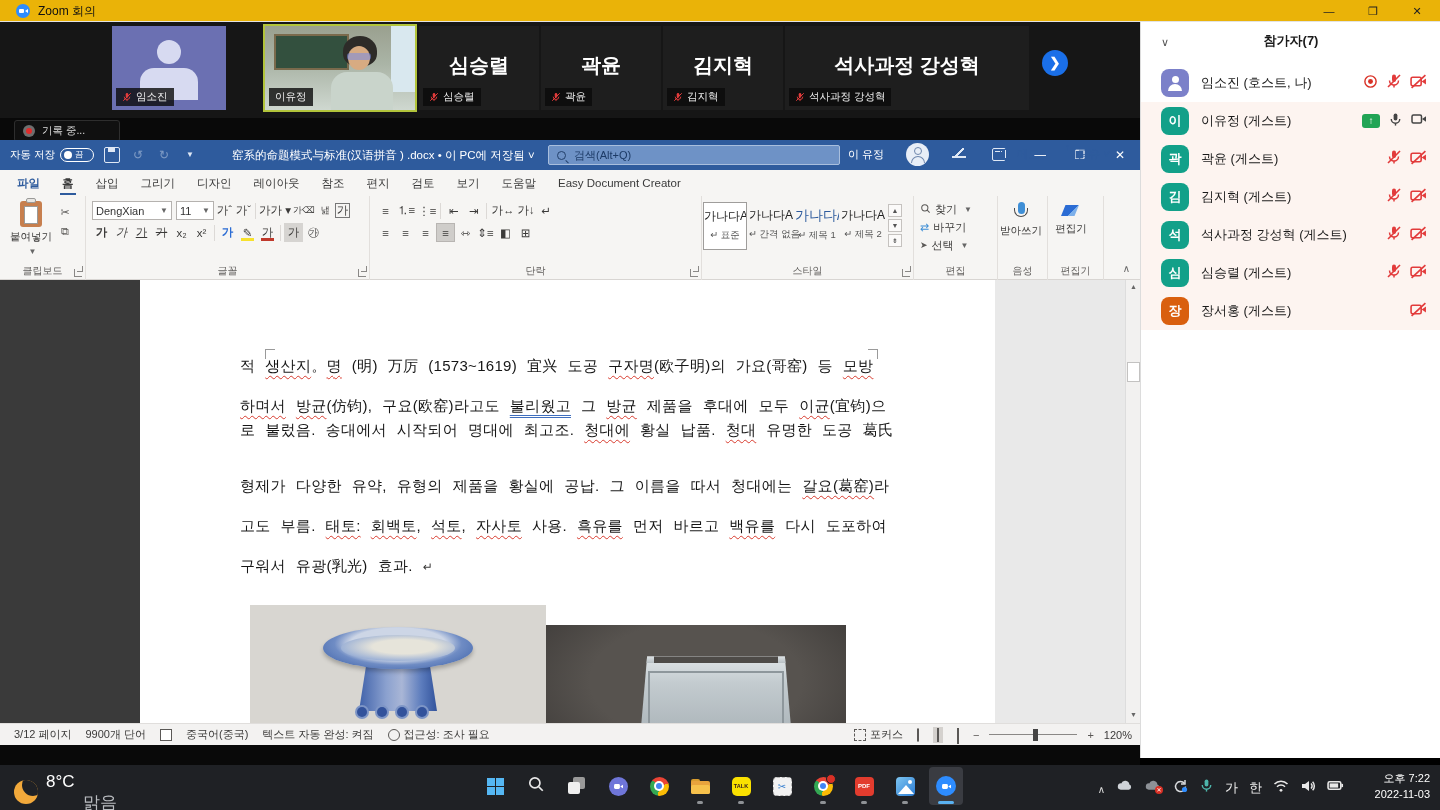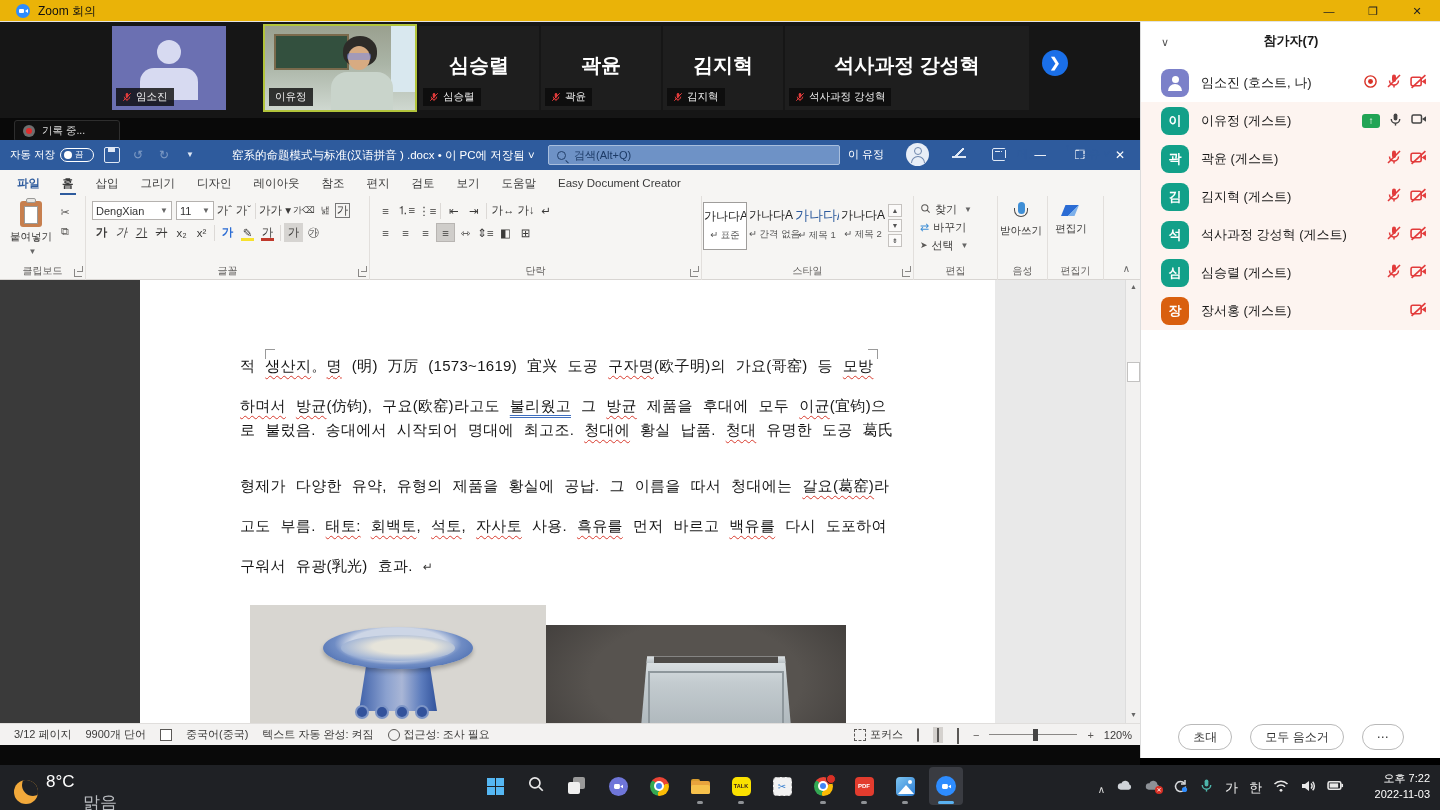--- a/index.html
+++ b/index.html
@@ -714,25 +714,20 @@
           <div class="p-name">장서홍 (게스트)</div>
           <div class="p-icons">
             <span><svg width="17" height="17" viewBox="0 0 16 16">
                 <rect x="1" y="4" width="9.5" height="8" rx="1.5" fill="none" stroke="#e23b3b" stroke-width="1.5"></rect>
                 <path d="M11 8l4-2.8v5.6z" fill="#e23b3b"></path>
                 <line x1="1.5" y1="14" x2="14.5" y2="2" stroke="#e23b3b" stroke-width="1.6"></line>
               </svg></span>
           </div>
         </div>
       </div>
-    <div class="p-footer" id="pFooter">
-        <button class="pf-btn">초대</button>
-        <button class="pf-btn">모두 음소거</button>
-        <button class="pf-btn">⋯</button>
-      </div>
   </div>
 
   <div class="abs taskbar">
     <div class="weather">
       <span class="moon">
           <i></i>
         </span>
       <span class="wt">
         <div>8°C</div>
         <div class="cond">맑음</div>

